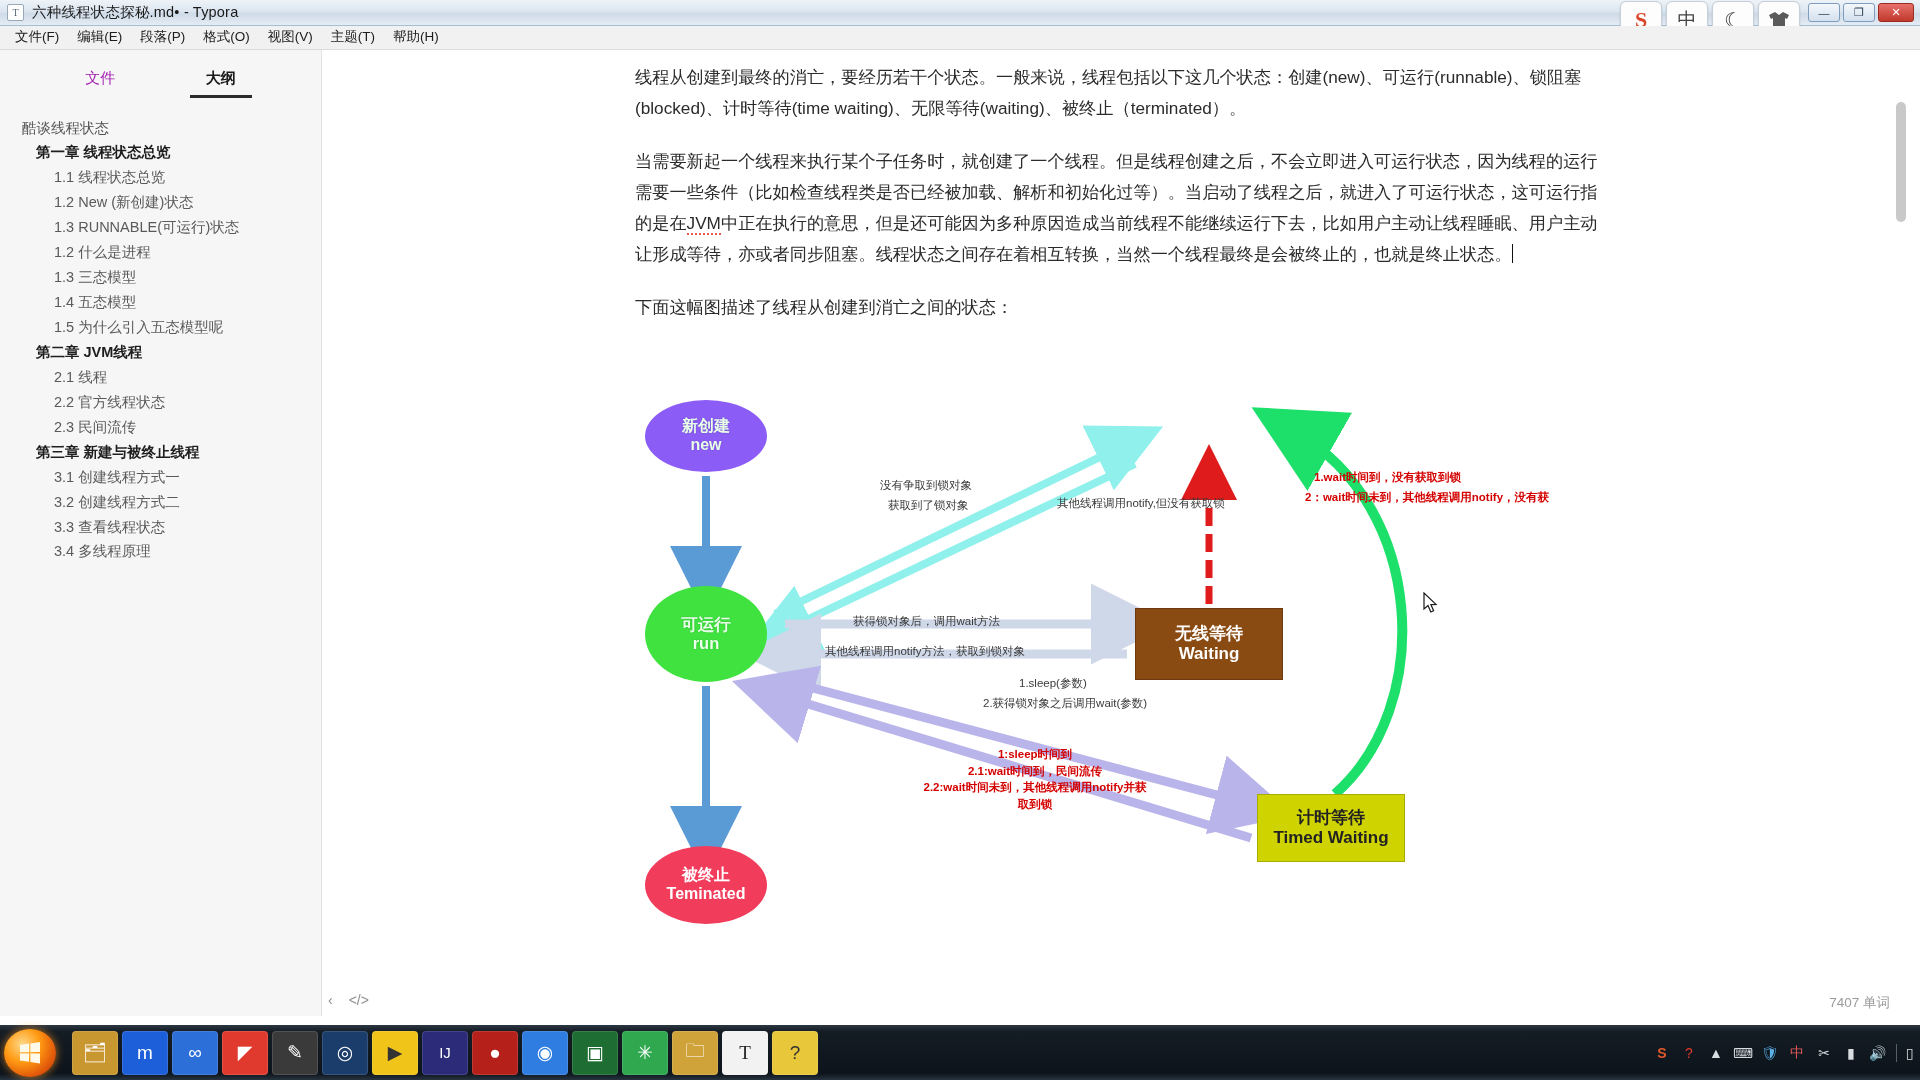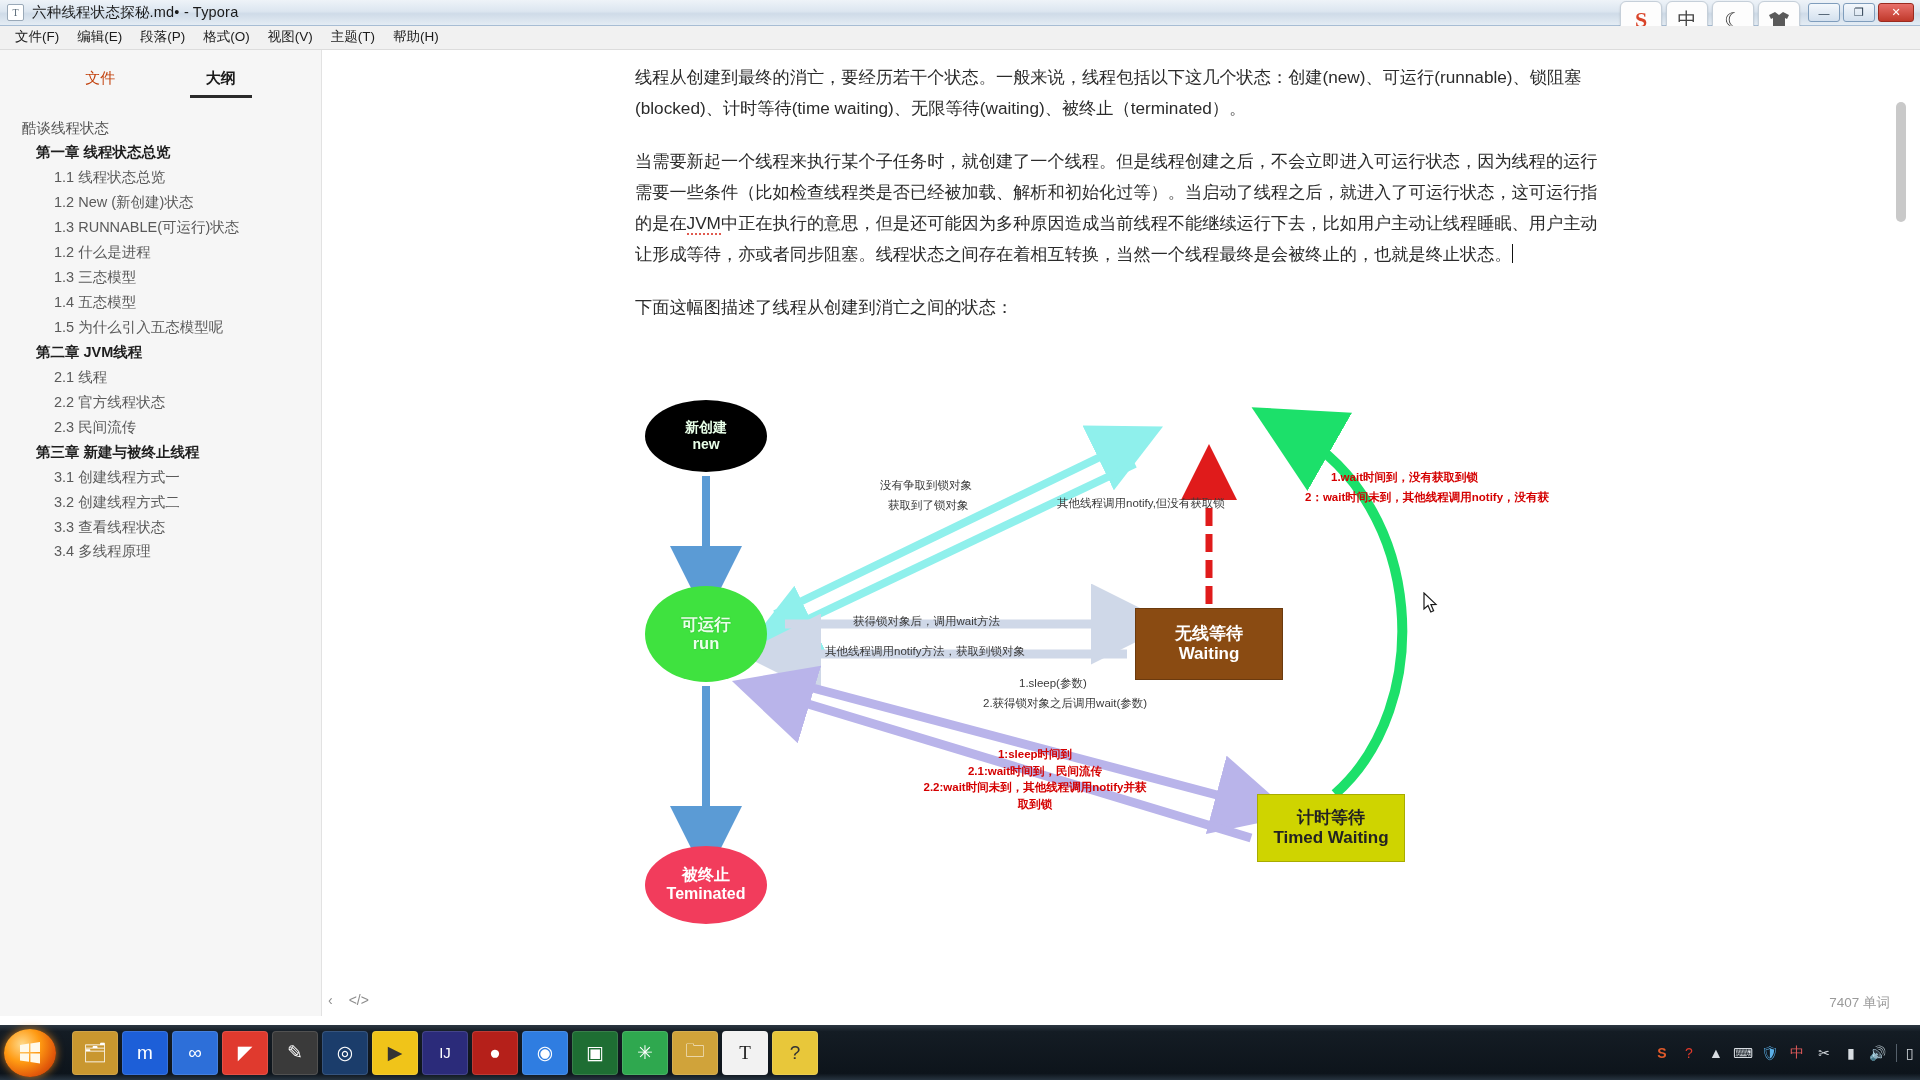--- a/index.html
+++ b/index.html
@@ -47,21 +47,21 @@
     display:flex;align-items:flex-start;padding-left:6px;
   }
   .menu-item{font-size:13.5px;color:#1c1c1c;padding:2px 9px;cursor:default;}
 
   
   .sidebar{
     position:absolute;left:0;top:50px;width:322px;height:966px;
     background:#f6f6f6;border-right:1px solid #e2e2e2;
   }
   .side-tabs{display:flex;height:48px;align-items:flex-end;justify-content:space-around;padding:0 40px;}
-  .side-tab{font-size:15px;color:#c2410c;padding-bottom:10px;position:relative;cursor:pointer;}
+  .side-tab{font-size:15px;color:#a21caf;padding-bottom:10px;position:relative;cursor:pointer;}
   .side-tab.active{color:#1b1b1b;font-weight:600;}
   .side-tab.active::after{
     content:"";position:absolute;left:-16px;right:-16px;bottom:0;height:3px;background:#2b2b2b;
   }
   .outline{padding:18px 0 0 0;}
   .ol-item{font-size:14.5px;color:#555;line-height:1.1;padding:4.5px 0 4.5px 0;cursor:pointer;white-space:nowrap;}
   .ol-l0{padding-left:22px;color:#555;}
   .ol-l1{padding-left:36px;color:#1e1e1e;font-weight:bold;}
   .ol-l2{padding-left:54px;color:#5a5a5a;}
 
@@ -77,21 +77,21 @@
   }
   .caret{display:inline-block;width:1px;height:19px;background:#111;vertical-align:-3px;}
   .misspell{border-bottom:2px dotted #e05a4f;}
 
   
   .diagram{position:absolute;left:312px;top:336px;width:1020px;height:520px;}
   .diagram svg{position:absolute;left:0;top:0;}
   .node{position:absolute;display:flex;flex-direction:column;align-items:center;justify-content:center;text-align:center;line-height:1.18;}
   .n-new{
     left:10px;top:14px;width:122px;height:72px;border-radius:50%;
-    background:#000000;color:#e8ffe8;font-size:14px;font-weight:600;
+    background:#8b5cf6;color:#e8ffe8;font-size:16px;font-weight:600;
     text-shadow:0 0 2px rgba(0,0,0,.18);
   }
   .n-run{
     left:10px;top:200px;width:122px;height:96px;border-radius:50%;
     background:#3fe23f;color:#eaffea;font-size:16.5px;font-weight:600;
     text-shadow:0 0 2px rgba(0,0,0,.18);
   }
   .n-term{
     left:10px;top:460px;width:122px;height:78px;border-radius:50%;
     background:#f23c5c;color:#fff;font-size:16px;font-weight:600;
@@ -292,21 +292,21 @@
     </div>
 
     <div class="lbl" style="left:245px;top:92px;">没有争取到锁对象</div>
     <div class="lbl" style="left:253px;top:112px;">获取到了锁对象</div>
     <div class="lbl" style="left:422px;top:110px;">其他线程调用notify,但没有获取锁</div>
     <div class="lbl" style="left:218px;top:228px;">获得锁对象后，调用wait方法</div>
     <div class="lbl" style="left:190px;top:258px;">其他线程调用notify方法，获取到锁对象</div>
     <div class="lbl" style="left:384px;top:290px;">1.sleep(参数)</div>
     <div class="lbl" style="left:348px;top:310px;">2.获得锁对象之后调用wait(参数)</div>
 
-    <div class="lbl-red" style="left:696px;top:84px;">1.wait时间到，没有获取到锁</div>
+    <div class="lbl-red" style="left:679px;top:84px;">1.wait时间到，没有获取到锁</div>
     <div class="lbl-red" style="left:670px;top:104px;">2：wait时间未到，其他线程调用notify，没有获</div>
 
     <div class="lbl-redc" style="left:250px;top:360px;width:300px;">
       <div>1:sleep时间到</div>
       <div>2.1:wait时间到，民间流传</div>
       <div>2.2:wait时间未到，其他线程调用notify并获</div>
       <div>取到锁</div>
     </div>
   </div>
 

